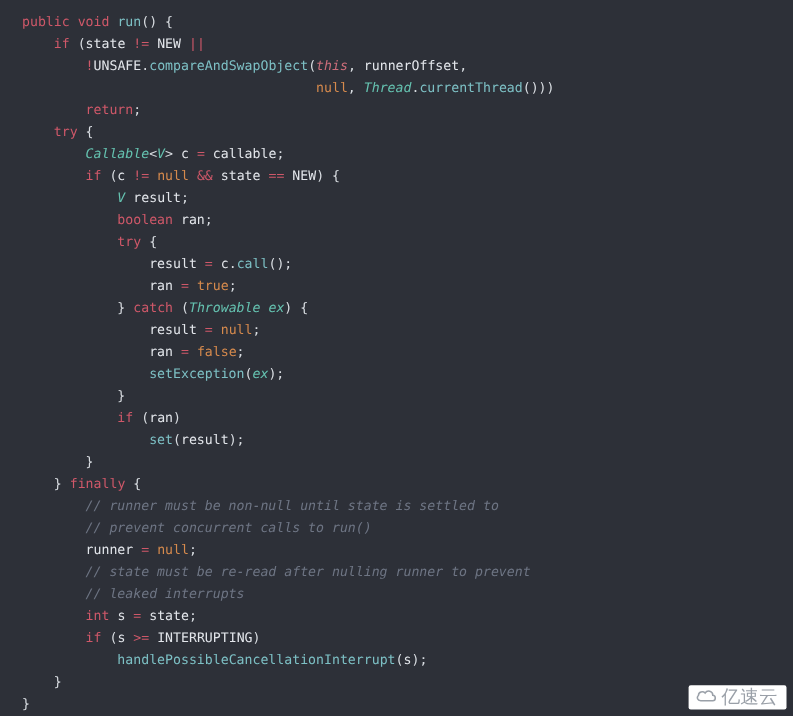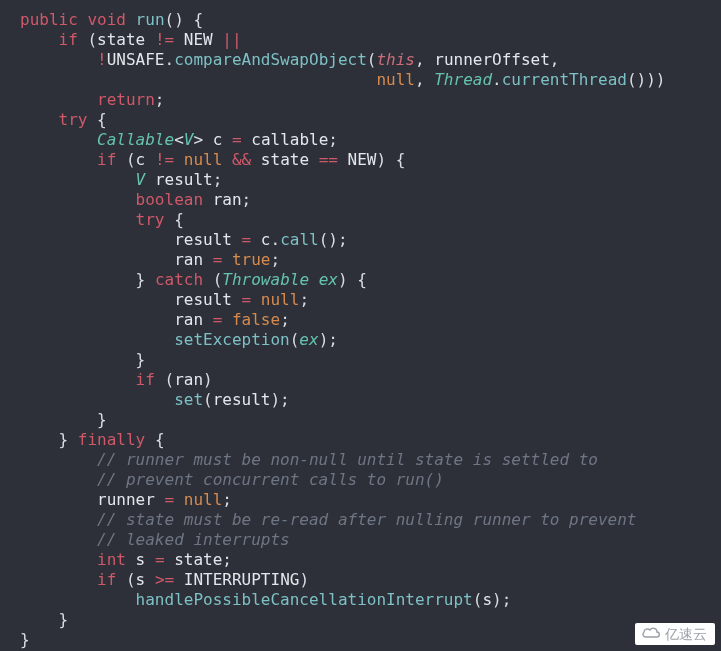--- a/index.html
+++ b/index.html
@@ -7,21 +7,21 @@
     padding: 0;
     width: 721px;
     height: 651px;
     background: #2d3038;
     overflow: hidden;
   }
   pre.code {
     margin: 0;
     padding: 10px 0 0 20px;
     font-family: "Consolas", "Menlo", "DejaVu Sans Mono", monospace;
-    font-size: 16px;
+    font-size: 12px;
     line-height: 20px;
     white-space: pre;
     color: #d9dde2;
   }
   .kw    { color: #cf5869; }          
   .kw-if { color: #cf5869; }
   .ret   { color: #cf5869; }
   .op    { color: #cf5869; }          
   .type  { color: #65c2b0; font-style: italic; } 
   .type2 { color: #65c2b0; font-style: italic; }
@@ -32,21 +32,21 @@
   .this  { color: #cc6d7a; font-style: italic; }
   .cmt   { color: #6e7584; font-style: italic; }
 
   .watermark {
     position: absolute;
     right: 6px;
     bottom: 6px;
     background: #ffffff;
     color: #9aa0a8;
     font-family: "Arial", sans-serif;
-    font-size: 14px;
+    font-size: 17px;
     padding: 3px 8px 3px 30px;
     border-radius: 2px;
     line-height: 16px;
   }
   .watermark .wm-icon {
     position: absolute;
     left: 6px;
     top: 2px;
     width: 20px;
     height: 16px;

